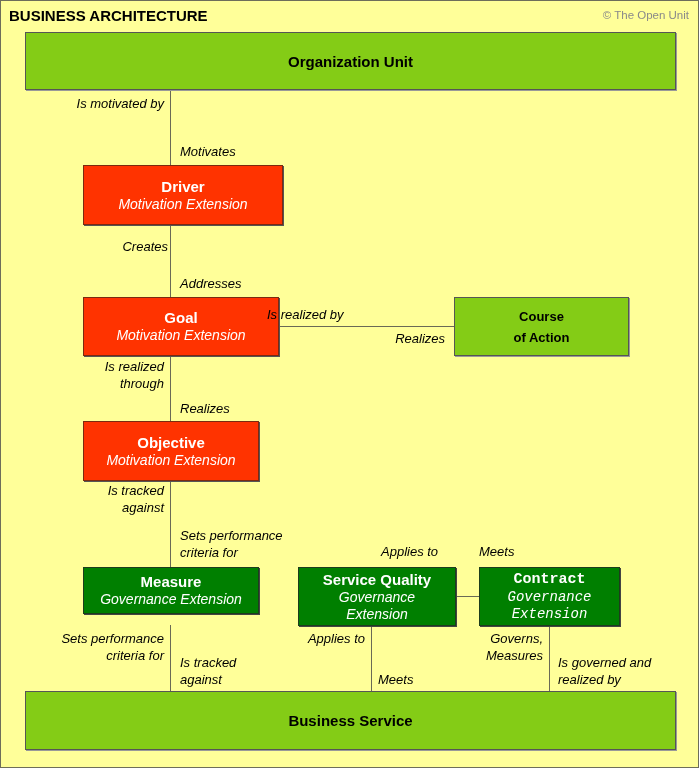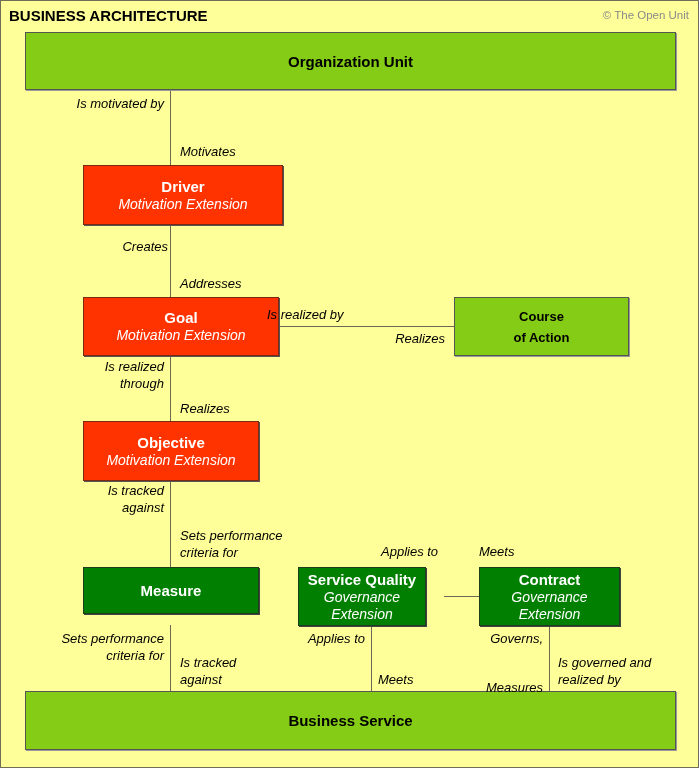--- a/index.html
+++ b/index.html
@@ -59,29 +59,30 @@
   <span class="big">of Action</span>
 </div>
 
 <div class="box red" style="left:83px; top:421px; width:176px; height:60px;">
   <span class="name">Objective</span>
   <span class="ext">Motivation Extension</span>
 </div>
 
 <div class="box green" style="left:83px; top:567px; width:176px; height:47px;">
   <span class="name">Measure</span>
+  <span class="ext">Governance Extension</span>
 </div>
 
-<div class="box green" style="left:298px; top:567px; width:128px; height:59px;">
+<div class="box green" style="left:298px; top:567px; width:158px; height:59px;">
   <span class="name">Service Quality</span>
   <span class="ext">Governance</span>
   <span class="ext">Extension</span>
 </div>
 
-<div class="box green" style="left:479px; top:567px; width:141px; height:59px;">
+<div class="box green" style="left:479px; top:567px; width:141px; height:59px;font-family:Liberation Mono, monospace;">
   <span class="name">Contract</span>
   <span class="ext">Governance</span>
   <span class="ext">Extension</span>
 </div>
 
 <div class="box white" style="left:25px; top:691px; width:651px; height:59px;">
   <span class="wname">Business Service</span>
 </div>
 
 <div class="lbl r" style="right:535px; top:95px;">Is motivated by</div>
@@ -107,15 +108,15 @@
 <div class="lbl" style="left:180px; top:654px;">Is tracked</div>
 <div class="lbl" style="left:180px; top:671px;">against</div>
 
 <div class="lbl" style="left:381px; top:543px;">Applies to</div>
 <div class="lbl" style="left:479px; top:543px;">Meets</div>
 
 <div class="lbl r" style="right:334px; top:630px;">Applies to</div>
 <div class="lbl" style="left:378px; top:671px;">Meets</div>
 
 <div class="lbl r" style="right:156px; top:630px;">Governs,</div>
-<div class="lbl r" style="right:156px; top:647px;margin-top:32px;">Measures</div>
+<div class="lbl r" style="right:156px; top:647px;">Measures</div>
 <div class="lbl" style="left:558px; top:654px;">Is governed and</div>
 <div class="lbl" style="left:558px; top:671px;">realized by</div>
 
 </body></html>

